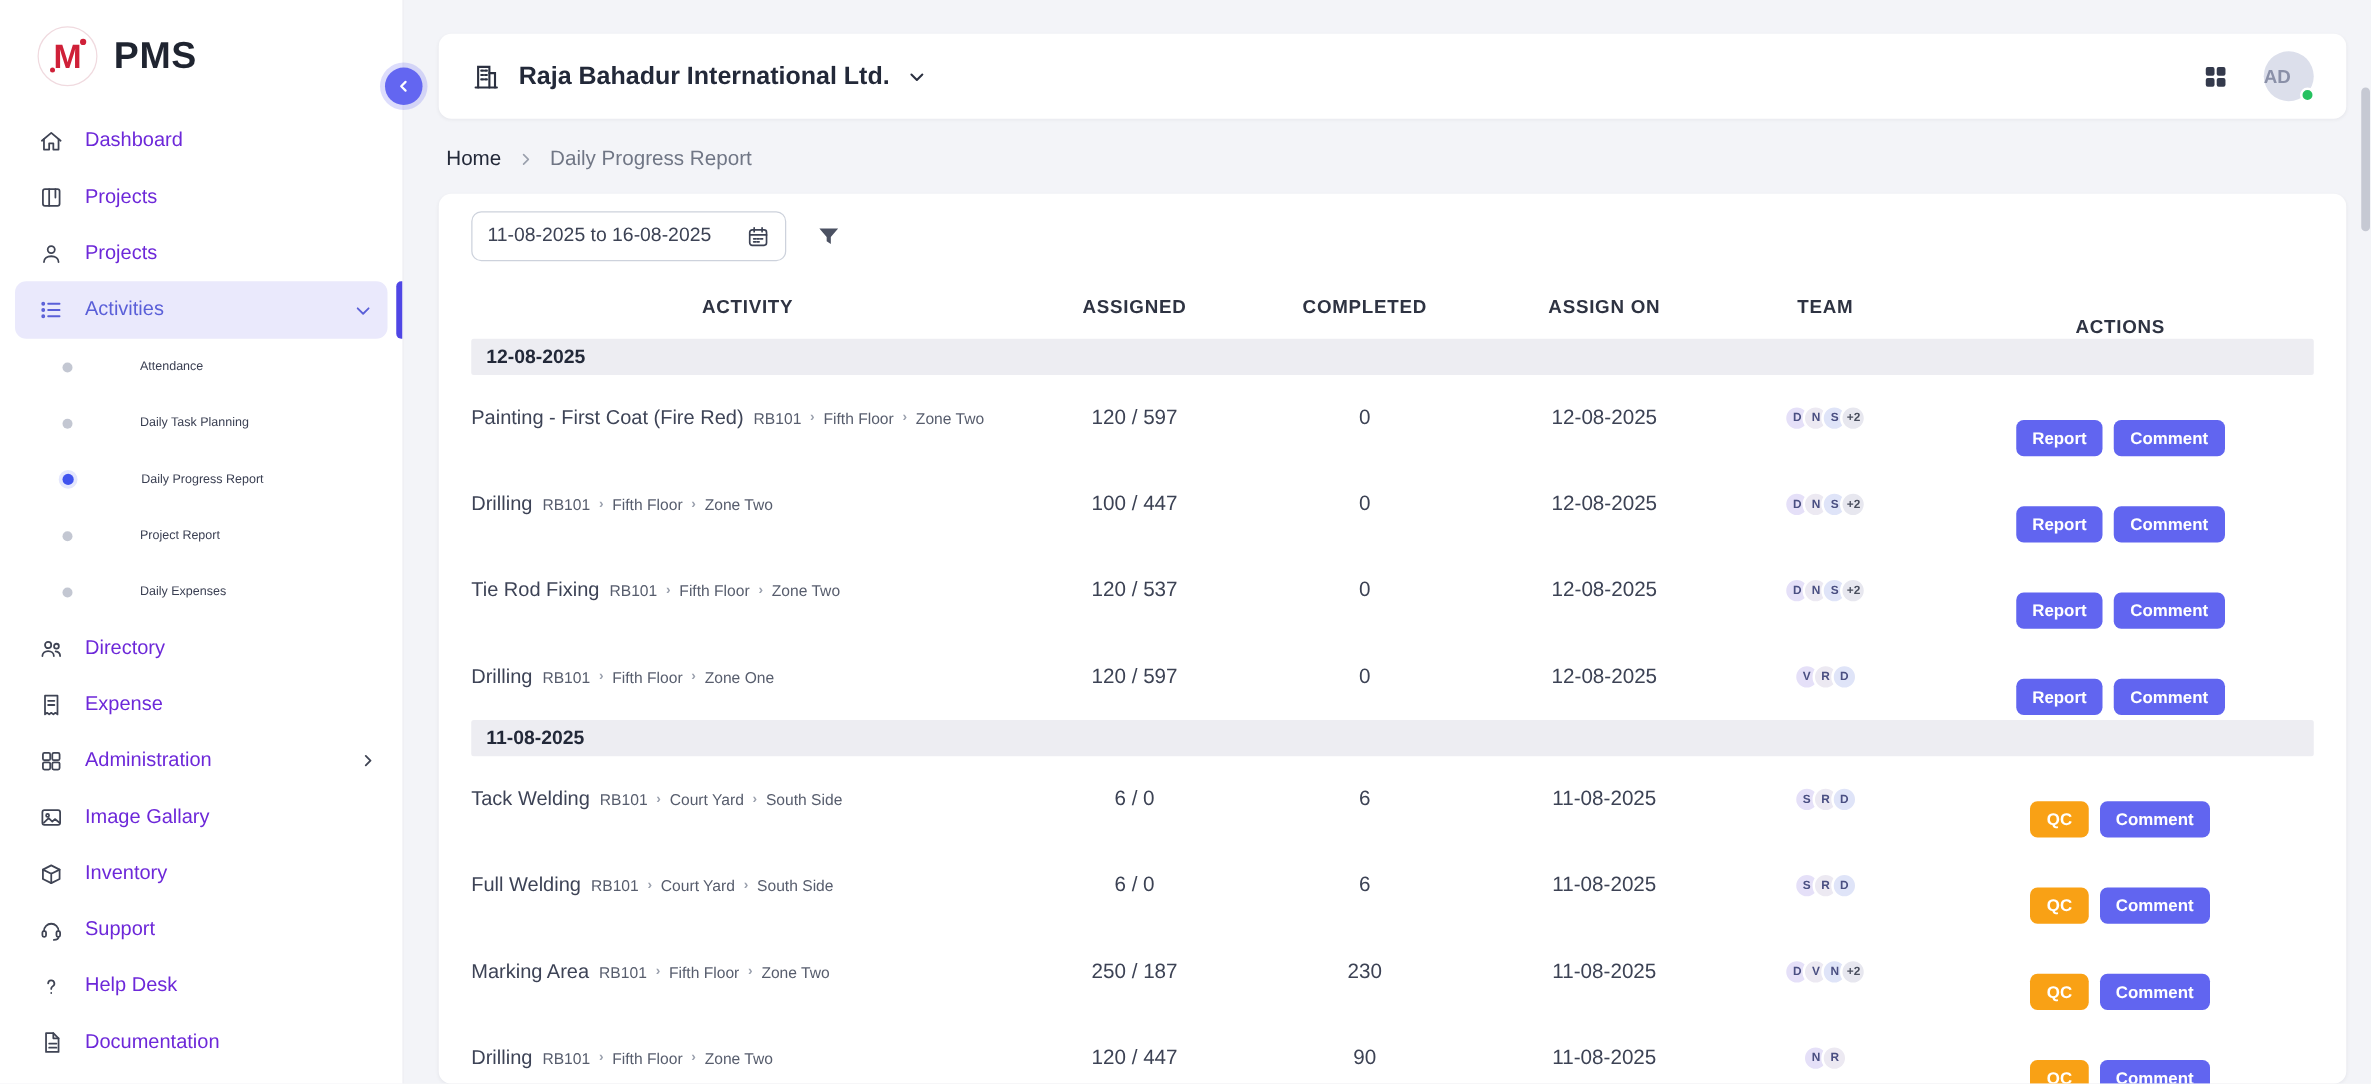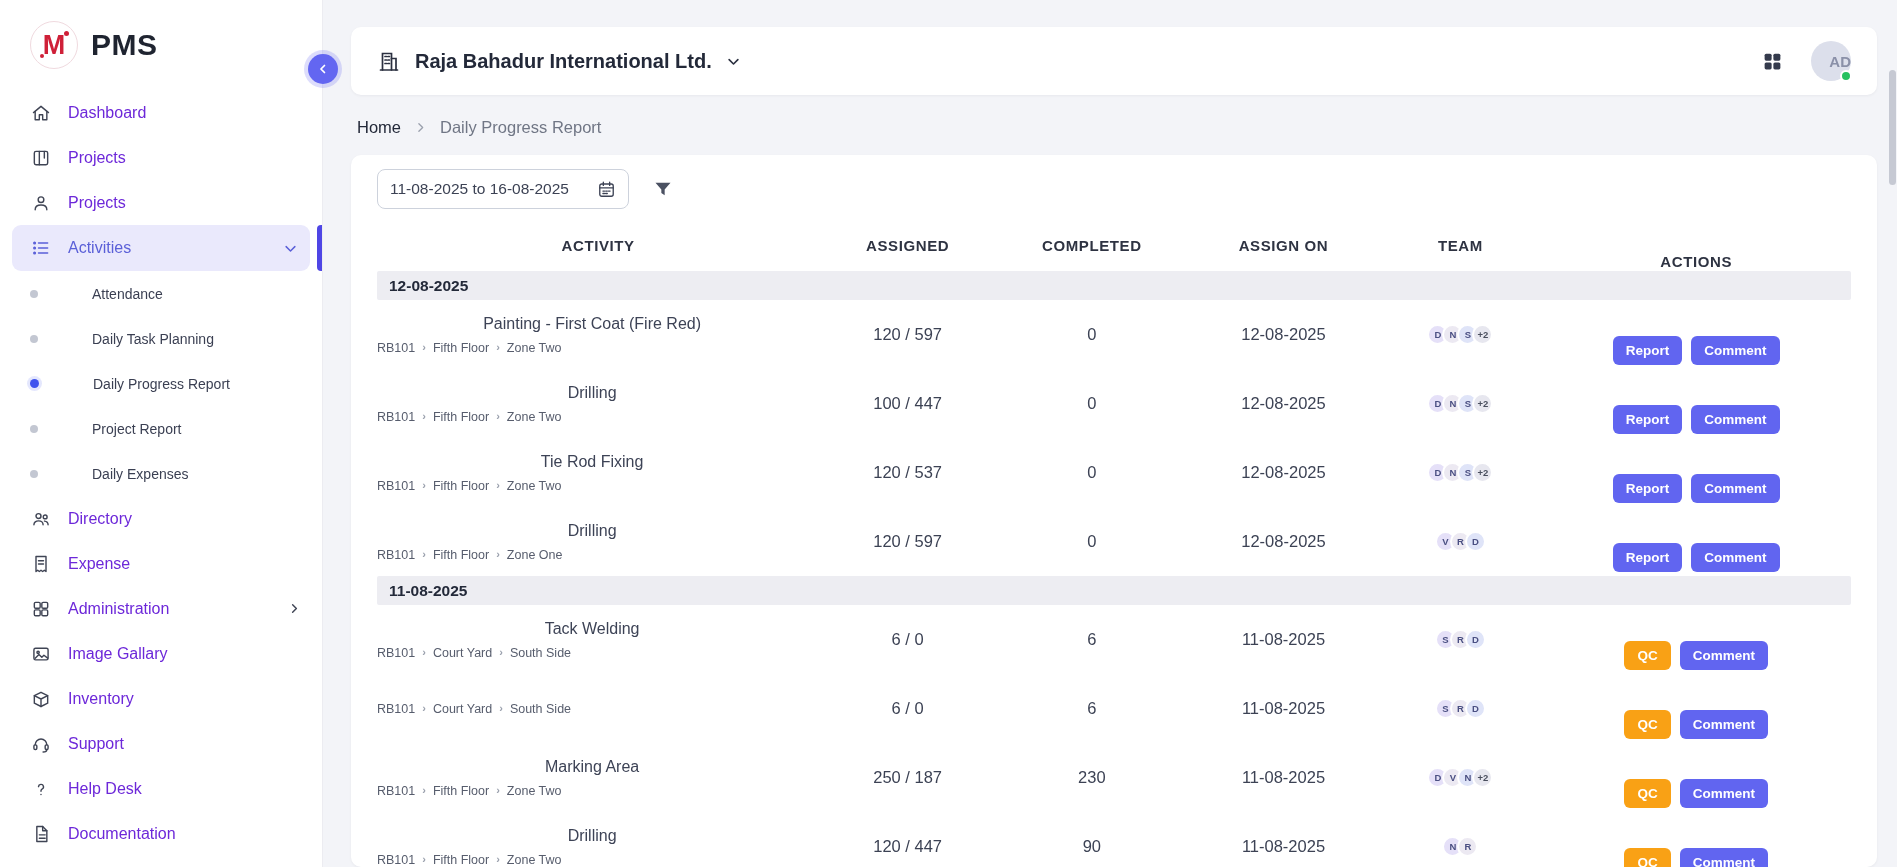--- a/index.html
+++ b/index.html
@@ -21,39 +21,39 @@
   .logo-text { font-size:30px; font-weight:700; color:#1f2430; letter-spacing:.5px; }
 
   .nav { padding-top:4px; }
   .nav-item { display:flex; align-items:center; gap:16px; height:45px; padding:0 20px 0 30px; font-size:16px; color:#6d28d9; cursor:pointer; }
   .nav-icon { width:22px; height:22px; display:flex; align-items:center; justify-content:center; color:#3f4454; flex:none; }
   .nav-label { white-space:nowrap; }
   .nav-chev { margin-left:auto; display:flex; color:#3f4454; }
   .nav-item.active { background:#eae9fc; border-radius:9px; margin:0 12px; padding:0 12px 0 18px; height:46px; color:#5a5fd8; }
   .nav-item.active .nav-icon, .nav-item.active .nav-chev { color:#5a5fd8; }
 
-  .sub-item { display:flex; align-items:center; height:45px; padding-left:30px; font-size:14px; color:#3a3f52; cursor:pointer; }
+  .sub-item { display:flex; align-items:center; height:45px; padding-left:50px; font-size:10px; color:#3a3f52; cursor:pointer; }
   .bullet { width:8px; height:8px; border-radius:50%; background:#c3c7d2; margin-right:54px; flex:none; }
   .bullet.active { width:9px; height:9px; background:#4053ee; box-shadow:0 0 0 3px rgba(64,83,238,.14); }
 
   .accent { position:absolute; right:0; width:5px; height:46px; background:#4f46e5; border-radius:4px 0 0 4px; top:232px; }
   .collapse-btn { position:absolute; top:54px; left:308px; width:30px; height:30px; border-radius:50%;
     background:#6366f1; color:#fff; display:flex; align-items:center; justify-content:center; z-index:6;
     box-shadow:0 0 0 4px rgba(99,102,241,.22); cursor:pointer; }
 
   
   .main { flex:1; min-width:0; height:867px; padding:27px 20px 0 28px; display:flex; flex-direction:column; }
 
   .header-card { background:#fff; border-radius:10px; height:68px; min-height:68px; display:flex; align-items:center;
     padding:0 26px; box-shadow:0 1px 3px rgba(23,28,44,.05); }
   .company { display:flex; align-items:center; gap:14px; font-size:20px; font-weight:700; color:#232939; cursor:pointer; }
   .header-right { margin-left:auto; display:flex; align-items:center; gap:28px; }
   .grid-btn { display:flex; cursor:pointer; }
   .avatar { width:40px; height:40px; border-radius:50%; background:#dcdfeb; color:#8a90a8; font-weight:700; font-size:15px;
-    display:flex; align-items:center; justify-content:flex-end; position:relative; cursor:pointer; }
+    display:flex; align-items:center; justify-content:flex-start; position:relative; cursor:pointer; }
   .status-dot { position:absolute; right:-1px; bottom:-1px; width:12px; height:12px; border-radius:50%;
     background:#26c160; border:2px solid #fff; }
 
   .breadcrumb { display:flex; align-items:center; gap:13px; margin:22px 0 0 6px; font-size:16.5px; height:20px; }
   .crumb-home { color:#232939; font-weight:500; cursor:pointer; }
   .crumb-sep { display:flex; }
   .crumb-current { color:#707685; }
 
   .content-card { margin-top:18px; background:#fff; border-radius:10px; padding:12px 26px 16px;
     box-shadow:0 1px 3px rgba(23,28,44,.05); flex:1; overflow:hidden; }
@@ -67,21 +67,21 @@
   .thead { display:flex; align-items:center; height:52px; margin-top:10px; font-size:15px; font-weight:700;
     color:#2e3342; letter-spacing:.6px; }
   .hcell { text-align:center; }
   .c0 { width:30%; } .c1 { width:12%; } .c2 { width:13%; } .c3 { width:13%; } .c4 { width:11%; } .c5 { width:21%;margin-top:32px; }
 
   .group-row { height:29px; background:#ededf2; display:flex; align-items:center; padding:0 12px;
     font-size:15.5px; font-weight:700; color:#232939; border-radius:2px; }
 
   .data-row { display:flex; align-items:center; min-height:69px; }
   .cell { flex:none; }
-  .activity-cell { display:flex; flex-direction:column; gap:8px; padding-right:12px;text-align:center; }
+  .activity-cell { display:flex; flex-direction:row; gap:8px; padding-right:12px;text-align:center; }
   .activity-title { font-size:16px; color:#3d4356; }
   .activity-path { display:flex; align-items:center; gap:7px; font-size:12.5px; font-weight:500; color:#575d6d; }
   .psep { color:#9aa0ad; font-size:11px; font-weight:700; line-height:1; }
   .num { text-align:center; font-size:16.5px; color:#3c4254; }
   .team-cell { display:flex; justify-content:center; align-items:center; }
   .badge { width:21px; height:21px; border-radius:50%; border:2px solid #fff; margin-left:-6px;
     display:flex; align-items:center; justify-content:center; font-size:9.5px; font-weight:700; color:#4a4f82; cursor:pointer; flex:none; }
   .badge:first-child { margin-left:0; }
   .badge.extra { background:#e7e7ef; color:#4a4f5e; }
   .actions-cell { display:flex; justify-content:center; align-items:center; gap:9px; }
@@ -458,20 +458,21 @@
                 <span class="badge" style="background:#ece9f2">R</span>
                 <span class="badge" style="background:#dfe4f8">D</span>
               </div>
               <div class="cell c5 actions-cell">
                 <button class="btn btn-warning">QC</button>
                 <button class="btn btn-primary">Comment</button>
               </div>
             </div>
             <div class="data-row">
               <div class="cell c0 activity-cell">
+                <div class="activity-title">Full Welding</div>
                 <div class="activity-path">
                   <span class="pseg">RB101</span>
                   <span class="psep">›</span>
                   <span class="pseg">Court Yard</span>
                   <span class="psep">›</span>
                   <span class="pseg">South Side</span>
                 </div>
               </div>
               <div class="cell c1 num">6 / 0</div>
               <div class="cell c2 num">6</div>

